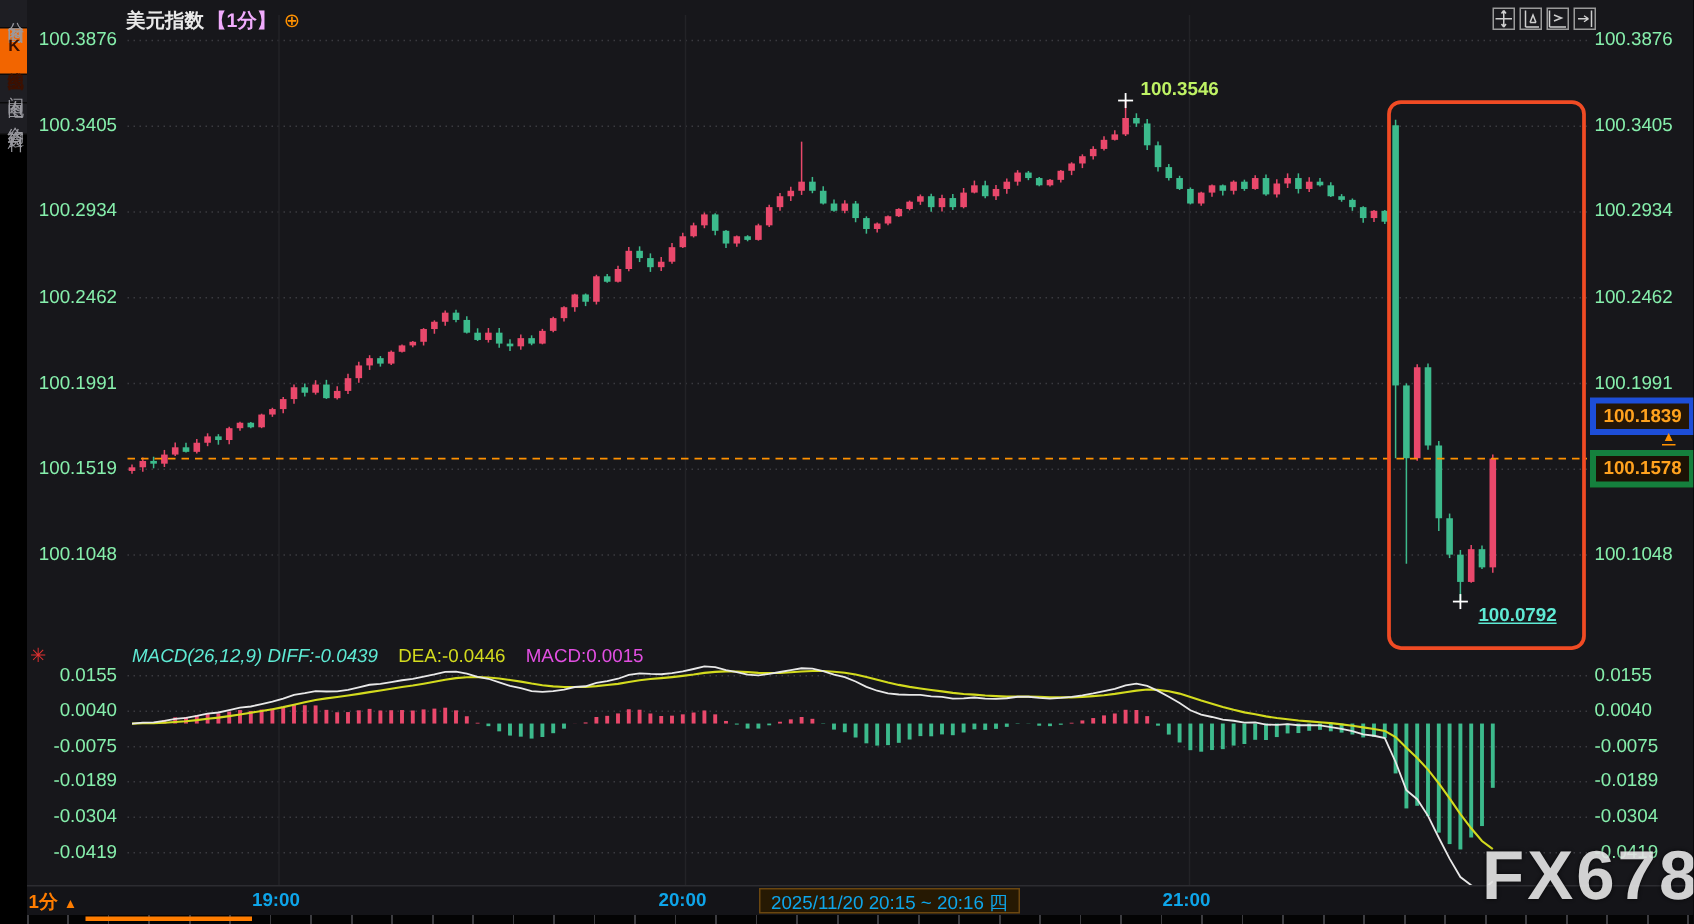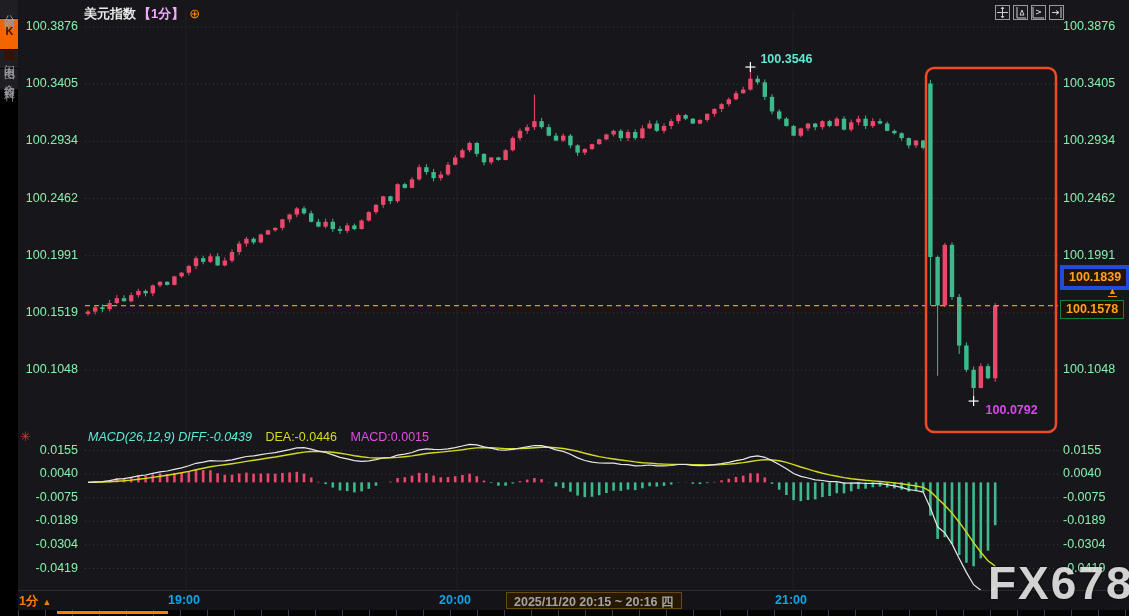--- a/index.html
+++ b/index.html
@@ -28,46 +28,46 @@
   .tool-btn { width:15px; height:15px; border:1px solid #9a9a9a; background:#1b1b1f;
               display:flex; align-items:center; justify-content:center; cursor:pointer; }
 
   
   .axis-label { position:absolute; font-size:12.5px; color:#86efac; z-index:10; white-space:nowrap; }
   .axis-label.right { text-align:left; }
   .axis-label.left-col { width:62px; text-align:right; }
 
   
   .annotation { position:absolute; z-index:12; font-size:12.5px; font-weight:bold; white-space:nowrap; }
-  .annotation.high { color:#5eead4; }
-  .annotation.low  { color:#d946ef; }
+  .annotation.high { color:#bef264; }
+  .annotation.low  { color:#5eead4;text-decoration:underline; }
 
   .price-box { position:absolute; left:1060px; z-index:14; font-size:12.5px; font-weight:bold;
                color:#ffa21e; padding:1px 5px 2px; white-space:nowrap; }
   .price-box.ref  { background:#241607; border:4px solid #1d4ed8; }
-  .price-box.last { background:#1c1205; border:1px solid #15803d; }
+  .price-box.last { background:#1c1205; border:4px solid #15803d; }
   .price-flag { position:absolute; z-index:14; color:#ff9100; font-size:9px; line-height:9px;
                 border-bottom:1px solid #ff9100; }
 
   
   .macd-header { position:absolute; left:88px; top:430px; z-index:12; font-size:12.5px; white-space:nowrap; }
   .macd-header .w { color:#5eead4;font-style:italic; }
   .macd-header .dea { color:#d3db1e; margin-left:10px; }
   .macd-header .m { color:#e24fe2; margin-left:10px; }
   .params-icon { position:absolute; left:20px; top:429px; z-index:12; color:#e03131; font-size:13px; cursor:pointer; }
 
   
   .time-axis { position:absolute; left:4px; right:0; top:590px; height:35px; background:#141418;
                border-top:1px solid #2c2c31; z-index:15; }
   .time-label { position:absolute; top:2px; font-size:12.5px; font-weight:bold; color:#0ea5e9; }
   .interval-selector { position:absolute; left:15px; top:2px; color:#ff7d00; font-size:12.5px;
                        font-weight:bold; cursor:pointer; }
   .interval-selector .tri { font-size:9px; margin-left:4px; }
   .range-box { position:absolute; left:502px; top:1px; height:17px; padding:1px 7px 0;
-               font-size:12.5px; font-weight:bold; color:#a3a3a3; background:#261903;
+               font-size:12.5px; font-weight:normal; color:#0ea5e9; background:#261903;
                border:1px solid #6b4710; white-space:nowrap; }
 
   
   .navigator { position:absolute; left:18px; right:0; bottom:0; height:6px; background:#040404; z-index:16;
                background-image:repeating-linear-gradient(90deg,#3c3c40 0 1px,transparent 1px 27px); cursor:pointer; }
   .nav-seg { position:absolute; left:39px; top:1px; width:111px; height:3px; background:#ff7d00; }
 
   
   .watermark { position:absolute; left:988px; top:556px; z-index:18; font-size:46px; font-weight:bold;
                color:#e2e2e2; letter-spacing:2px; opacity:0.92;

